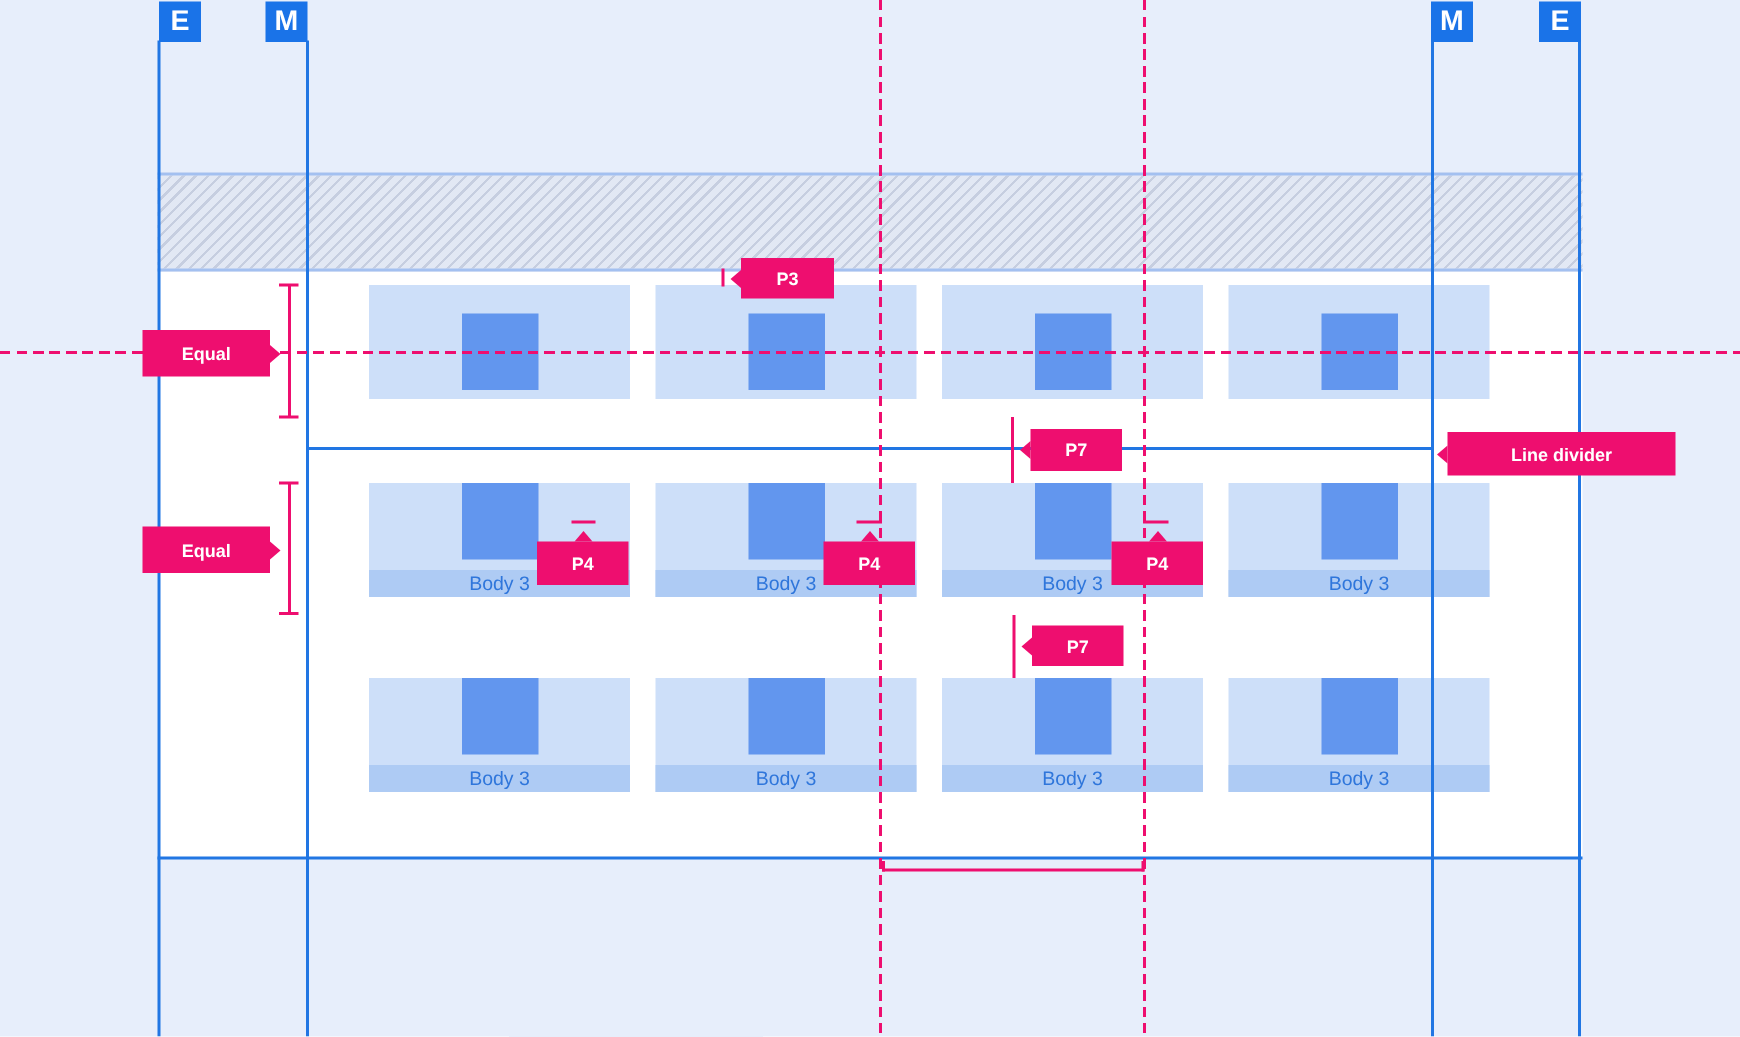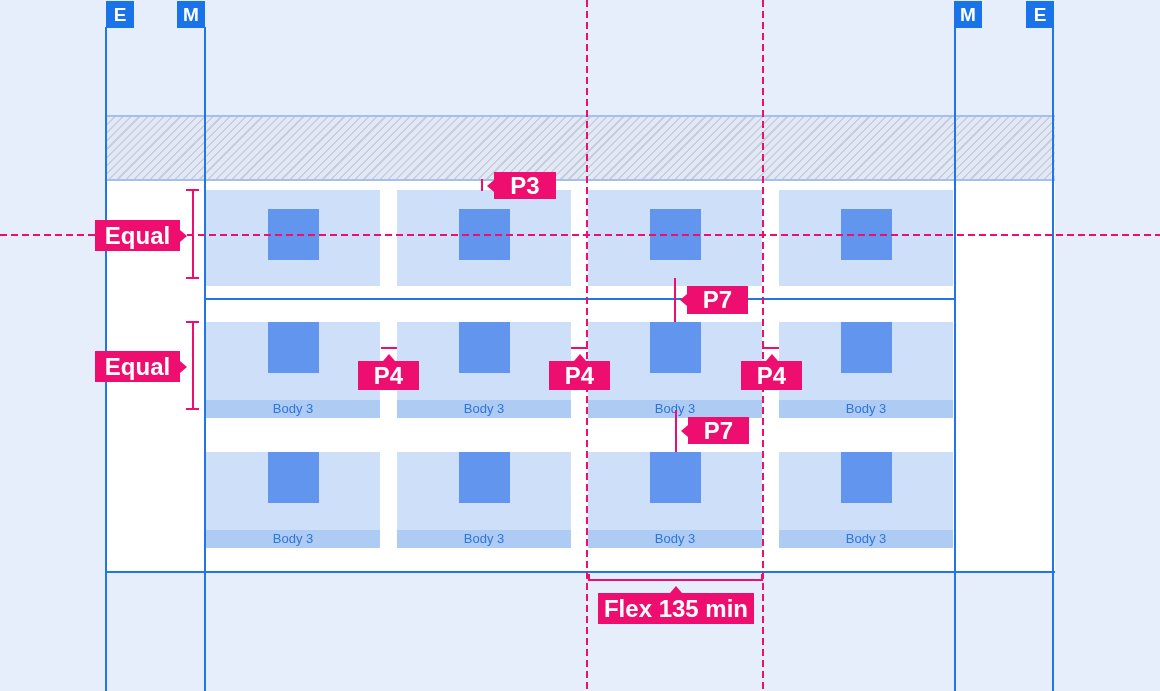--- a/index.html
+++ b/index.html
@@ -11,40 +11,40 @@
   }
   *{margin:0;padding:0;box-sizing:border-box;}
   body{font-family:"Liberation Sans",sans-serif;background:#fff;}
   .canvas{position:relative;width:1160px;height:691px;background:var(--bg);overflow:hidden;}
 
   .panel{position:absolute;left:105px;top:115px;width:950px;height:457px;background:var(--panel);z-index:0;}
   .hatch{position:absolute;left:105px;top:115px;width:950px;height:66px;z-index:1;
     background:repeating-linear-gradient(135deg,var(--hatch-stripe) 0 1.6px,transparent 1.6px 5.8px),var(--hatch-bg);
     border-top:2px solid var(--hatch-border);border-bottom:2px solid var(--hatch-border);}
 
-  .card{position:absolute;width:174px;height:96px;background:var(--card);z-index:2;}
+  .card{position:absolute;width:174px;height:76px;background:var(--card);z-index:2;margin-left:40px;}
   .tile{position:absolute;left:calc(50% - 25.5px);width:51px;height:51px;background:var(--tile);}
   .row1 .tile{top:19px;} .row2 .tile,.row3 .tile{top:0;}
   .band{position:absolute;left:0;bottom:0;width:100%;height:18px;background:var(--band);
     color:var(--band-text);font-size:13px;line-height:18px;text-align:center;}
 
   .vline{position:absolute;width:2px;top:27px;height:664px;background:var(--blue-line);z-index:3;}
   .hline{position:absolute;height:2px;background:var(--blue-line);z-index:3;}
 
   .dash-h{position:absolute;height:2px;z-index:4;
     background:repeating-linear-gradient(90deg,var(--pink) 0 7px,transparent 7px 11px);}
   .dash-v{position:absolute;width:2px;z-index:4;
     background:repeating-linear-gradient(180deg,var(--pink) 0 7px,transparent 7px 11px);}
 
   .mark{position:absolute;background:var(--pink);z-index:5;}
 
   .badge{position:absolute;top:1px;width:28px;height:27px;background:var(--badge);color:#fff;
     font-weight:700;font-size:19px;display:flex;align-items:center;justify-content:center;z-index:6;}
 
-  .plabel{position:absolute;background:var(--pink);color:#fff;font-weight:700;font-size:24px;
+  .plabel{position:absolute;background:var(--pink);color:#fff;font-weight:700;font-size:12px;
     display:flex;align-items:center;justify-content:center;z-index:6;white-space:nowrap;}
   .arrow-left::before{content:"";position:absolute;right:100%;top:50%;margin-top:-6px;
     border:6px solid transparent;border-left:0;border-right:7px solid var(--pink);}
   .arrow-right::before{content:"";position:absolute;left:100%;top:50%;margin-top:-6px;
     border:6px solid transparent;border-right:0;border-left:7px solid var(--pink);}
   .arrow-down::before{content:"";position:absolute;top:100%;left:50%;margin-left:-6px;
     border:6px solid transparent;border-bottom:0;border-top:7px solid var(--pink);}
   .arrow-up::before{content:"";position:absolute;bottom:100%;left:50%;margin-left:-6px;
     border:6px solid transparent;border-top:0;border-bottom:7px solid var(--pink);}
 
@@ -149,19 +149,19 @@
   <div class="mark" style="left:571px;top:347px;width:17px;height:2px;"></div>
   <div class="mark" style="left:762px;top:347px;width:17px;height:2px;"></div>
   <div class="mark" style="left:588px;top:579px;width:175px;height:2px;"></div>
   <div class="mark" style="left:588px;top:574px;width:2px;height:7px;"></div>
   <div class="mark" style="left:761px;top:574px;width:2px;height:7px;"></div>
 
   <div class="plabel arrow-right" id="lbl-equal-top">Equal</div>
   <div class="plabel arrow-right" id="lbl-equal-bottom">Equal</div>
   <div class="plabel arrow-left" id="lbl-p3">P3</div>
   <div class="plabel arrow-left" id="lbl-p7-divider">P7</div>
+  <div class="plabel arrow-left" id="lbl-line-divider">Line divider</div>
   <div class="plabel arrow-up" id="lbl-p4-1">P4</div>
   <div class="plabel arrow-up" id="lbl-p4-2">P4</div>
   <div class="plabel arrow-up" id="lbl-p4-3">P4</div>
   <div class="plabel arrow-left" id="lbl-p7-rowgap">P7</div>
-  <div class="plabel arrow-up" id="lbl-flex">Flex 135 min</div>
 
 </div>
 
 </body></html>

